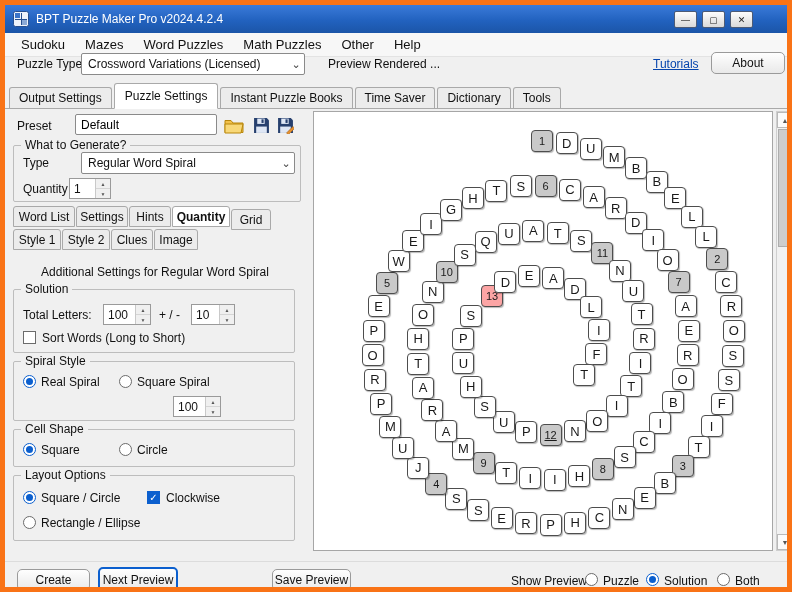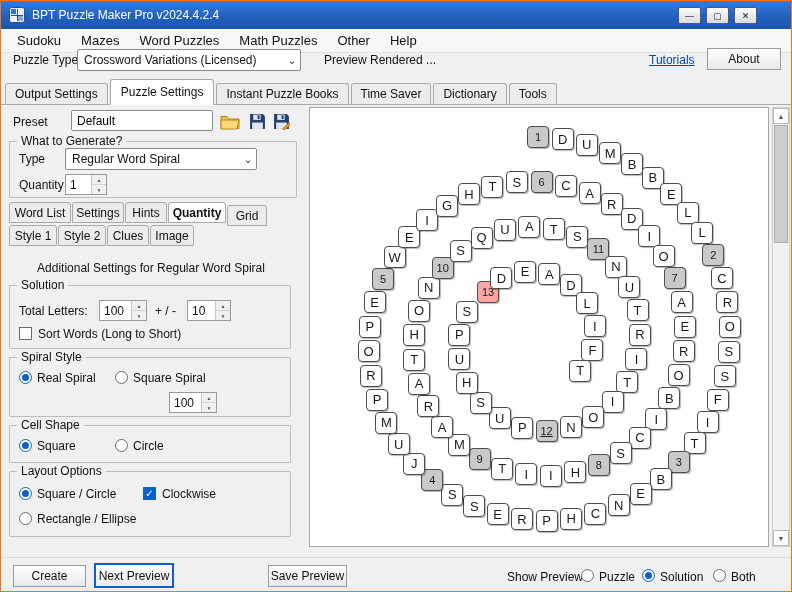--- a/index.html
+++ b/index.html
@@ -1,16 +1,16 @@
 <!DOCTYPE html>
 <html><head>
 <meta charset="utf-8">
 <style>
   html,body{margin:0;padding:0;background:#d7d7d7;font-family:"Liberation Sans",sans-serif;}
-  #app{position:relative;width:792px;height:592px;background:#f0f0f0;border:1px solid #f97316;
+  #app{position:relative;width:792px;height:592px;background:#f0f0f0;border:5px solid #f97316;
        box-sizing:border-box;overflow:hidden;font-size:12px;color:#111;}
   
   .titlebar{position:absolute;left:0;top:0;width:100%;height:28px;
     background:linear-gradient(180deg,#3a7ad9 0%,#2262bf 55%,#1b55a8 100%);display:flex;align-items:center;}
   .appicon{width:16px;height:16px;margin:0 7px 0 8px;flex:0 0 auto;}
   .title-text{color:#fff;font-size:12px;}
   .winbtns{position:absolute;right:34px;top:6px;display:flex;gap:5px;}
   .winbtn{width:23px;height:17px;background:linear-gradient(#fdfdfd,#d9d9d9);border:1px solid #4d5b75;
     border-radius:2px;display:flex;align-items:center;justify-content:center;font-size:9px;color:#222;box-sizing:border-box;}
   
@@ -18,21 +18,21 @@
     display:flex;align-items:center;padding-left:6px;box-sizing:border-box;}
   .menuitem{padding:3px 10px;font-size:13px;}
   
   .typerow{position:absolute;left:0;top:44px;width:100%;height:30px;}
   .lbl{position:absolute;font-size:12px;color:#111;white-space:nowrap;}
   .combo{position:absolute;height:22px;background:#fff;border:1px solid #8a8a8a;border-radius:2px;
     display:flex;align-items:center;box-sizing:border-box;}
   .combo-val{flex:1;padding:0 6px;font-size:12px;white-space:nowrap;overflow:hidden;}
   .combo-arrow{width:16px;text-align:center;color:#444;font-size:11px;}
   .link{color:#0645ad;text-decoration:underline;font-size:12px;position:absolute;}
-  .btn{position:absolute;background:linear-gradient(#fefefe,#e9e9e9);border:1px solid #9a9a9a;border-radius:0;
+  .btn{position:absolute;background:linear-gradient(#fefefe,#e9e9e9);border:1px solid #9a9a9a;border-radius:5px;
     font-size:12px;display:flex;align-items:center;justify-content:center;box-sizing:border-box;color:#111;}
   .btn.focus{border:2px solid #0b5fce;}
   
   .tabbar{position:absolute;left:0;top:82px;width:100%;height:22px;display:flex;align-items:flex-end;
     padding-left:4px;box-sizing:border-box;border-bottom:1px solid #a9a9a9;}
   .tab{padding:3px 9px;font-size:12px;border:1px solid #a9a9a9;border-bottom:none;background:#ececec;
     margin-right:2px;border-radius:3px 3px 0 0;white-space:nowrap;}
   .tab.active{background:#fff;padding:5px 10px;margin-bottom:-1px;border-bottom:1px solid #fff;}
   
   .input{position:absolute;background:#fff;border:1px solid #8a8a8a;border-radius:2px;font-size:12px;
@@ -149,21 +149,21 @@
         <rect x="4" y="1.5" width="7" height="5" fill="#dfe7f5"></rect>
         <rect x="8" y="2.2" width="2" height="3.4" fill="#27406e"></rect>
         <rect x="3" y="9" width="10" height="6" fill="#dfe7f5"></rect>
         <path d="M9 15 15 9l1.6 1.6-6 6z" fill="#e8912d" stroke="#9c5a12" stroke-width="0.6"></path>
       </svg>
   </div>
 
   <div class="group" style="left:8px;top:140px;width:288px;height:57px;"></div>
   <span class="gtitle" style="left:16px;top:133px;">What to Generate?</span>
   <span class="lbl" style="left:18px;top:151px;">Type</span>
-  <div class="combo" style="left:64px;top:147px;width:192px;">
+  <div class="combo" style="left:76px;top:147px;width:214px;">
     <span class="combo-val">Regular Word Spiral</span>
     <span class="combo-arrow">⌄</span>
   </div>
   <span class="lbl" style="left:18px;top:177px;">Quantity</span>
   <div class="spin" style="left:64px;top:173px;width:42px;">
     <span class="spin-val">1</span>
     <span class="spin-btns">
       <span class="sb">▲</span>
       <span class="sb">▼</span>
     </span>

